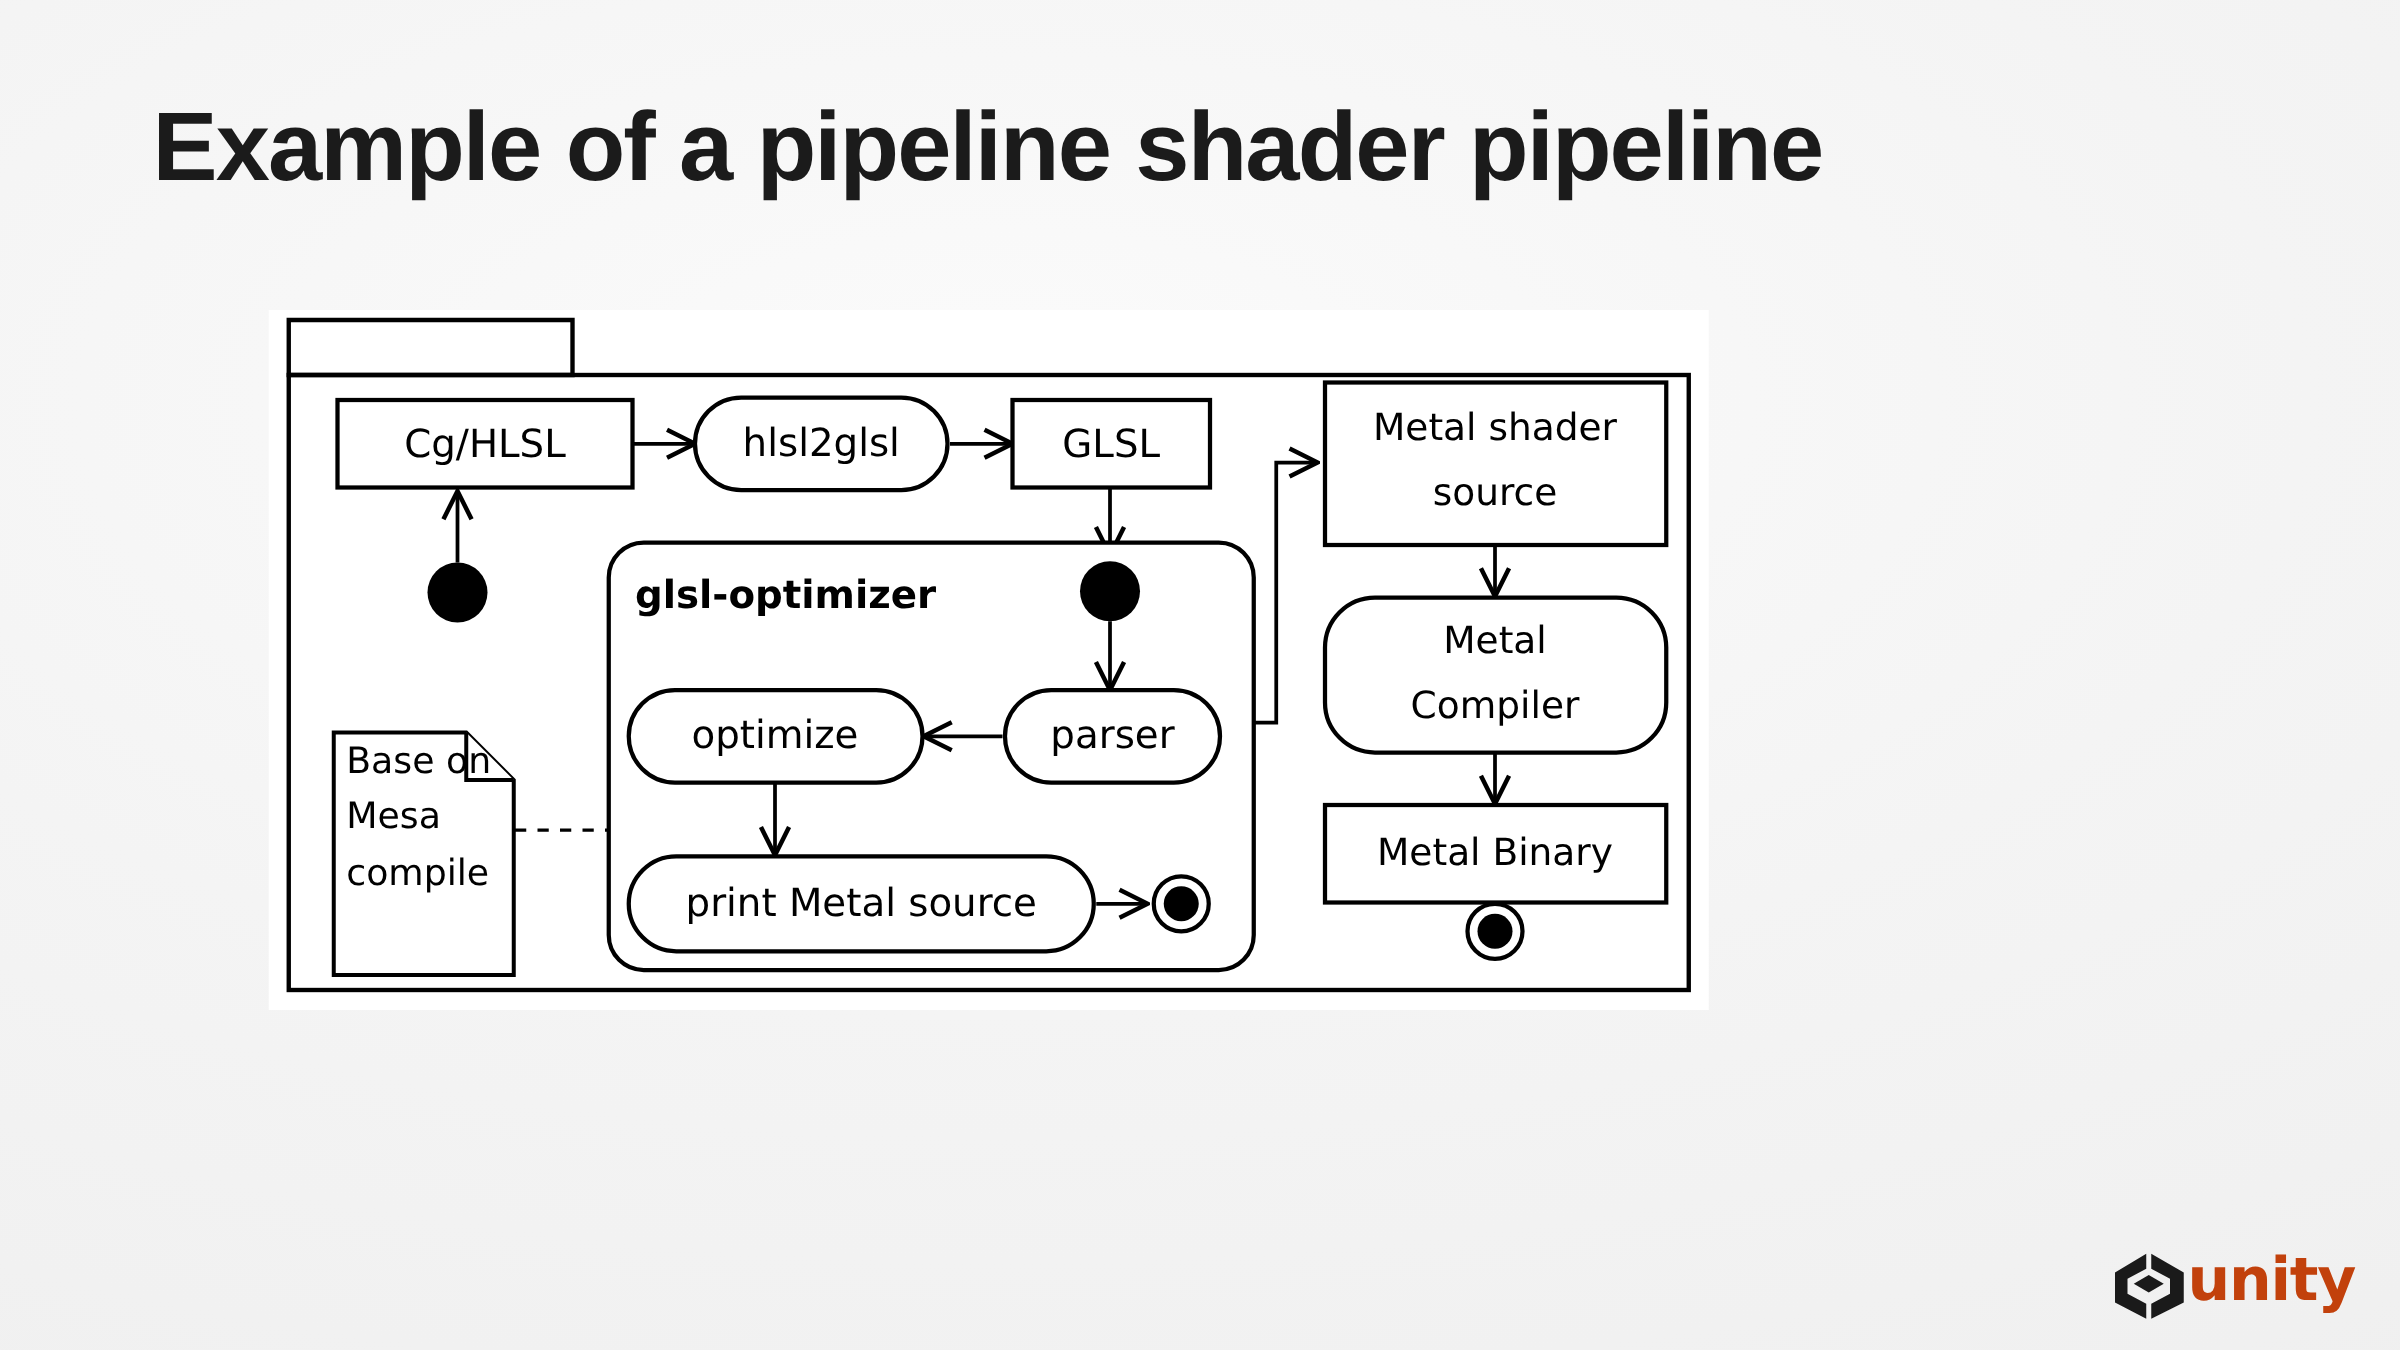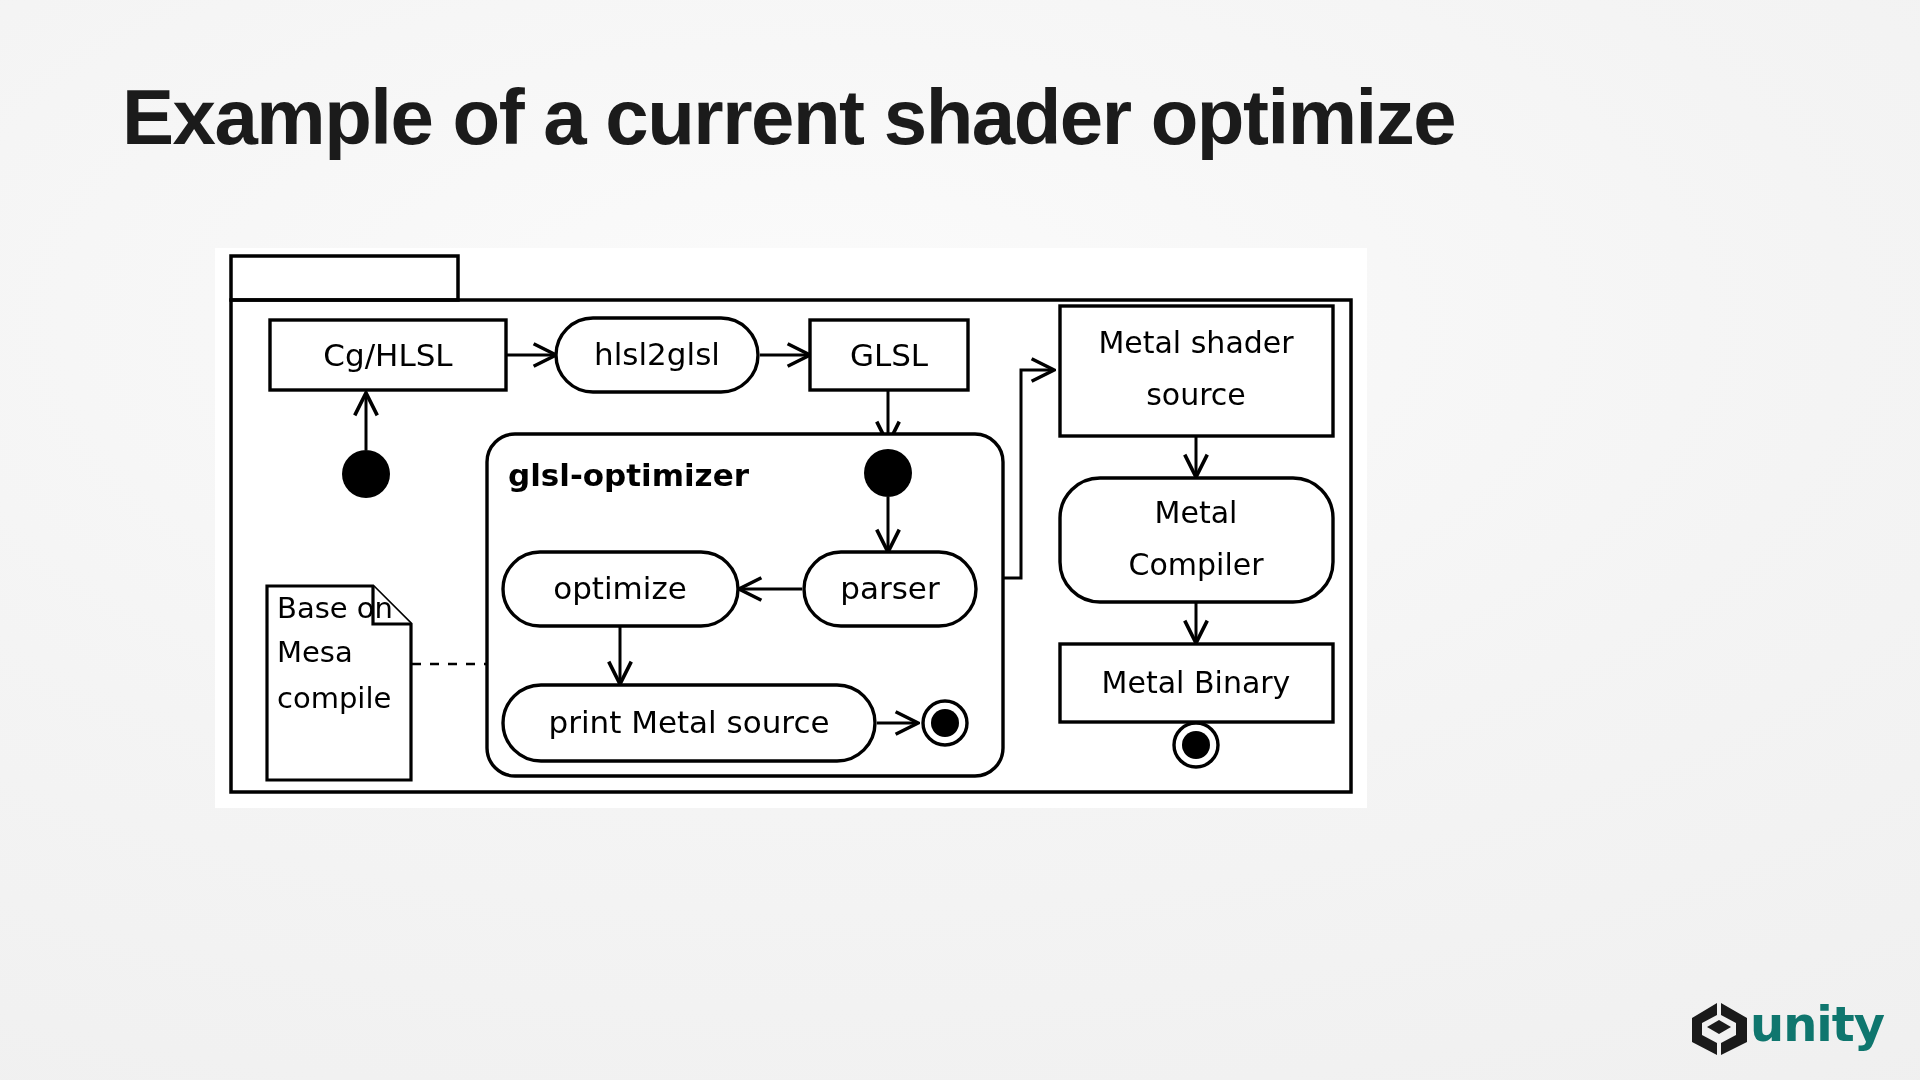--- a/index.html
+++ b/index.html
@@ -79,30 +79,30 @@
     width: 190px;
     height: 60px;
   }
   #unity-wordmark {
     position: absolute;
     left: 60px;
     top: -4px;
     font-family: "DejaVu Sans", sans-serif;
     font-size: 48px;
     font-weight: bold;
-    color: #0f766e;
+    color: #c2410c;
     letter-spacing: -1px;
   }
 </style>
 </head>
 <body>
 
 <div id="bg-gradient"></div>
 
-<div id="slide-title">Example of a current shader optimize</div>
+<div id="slide-title">Example of a pipeline shader pipeline</div>
 
 <div id="diagram-panel">
   <svg id="diagram-svg" width="1152" height="560" viewBox="0 0 1152 560" xmlns="http://www.w3.org/2000/svg">
 
     <defs>
       <marker id="arrowOpen" viewBox="0 0 12 12" refX="10.5" refY="6" markerWidth="9" markerHeight="9" orient="auto-start-reverse">
         <path d="M 1 1 L 11 6 L 1 11" fill="none" stroke="#000" stroke-width="1.6"></path>
       </marker>
     </defs>
 

